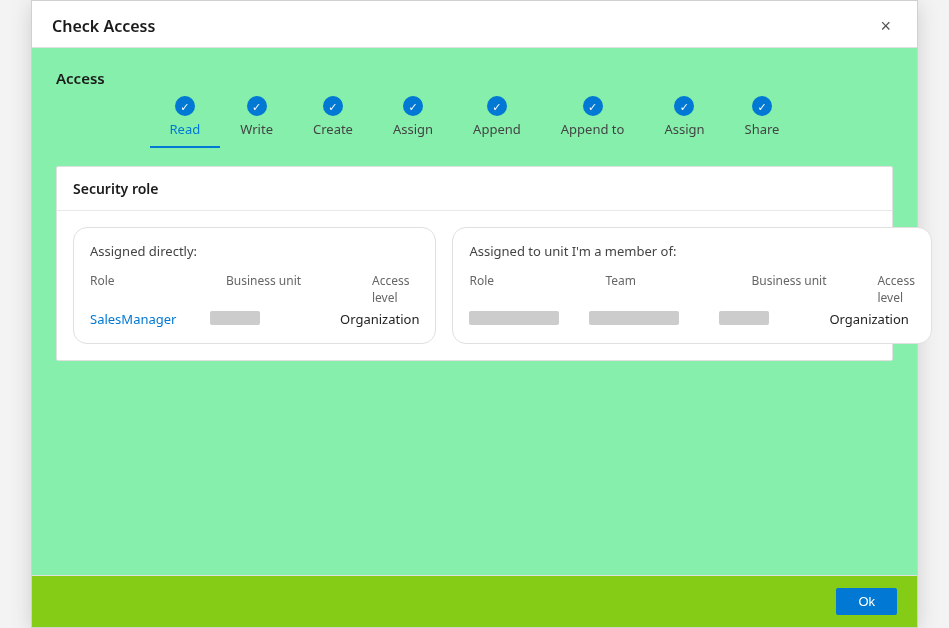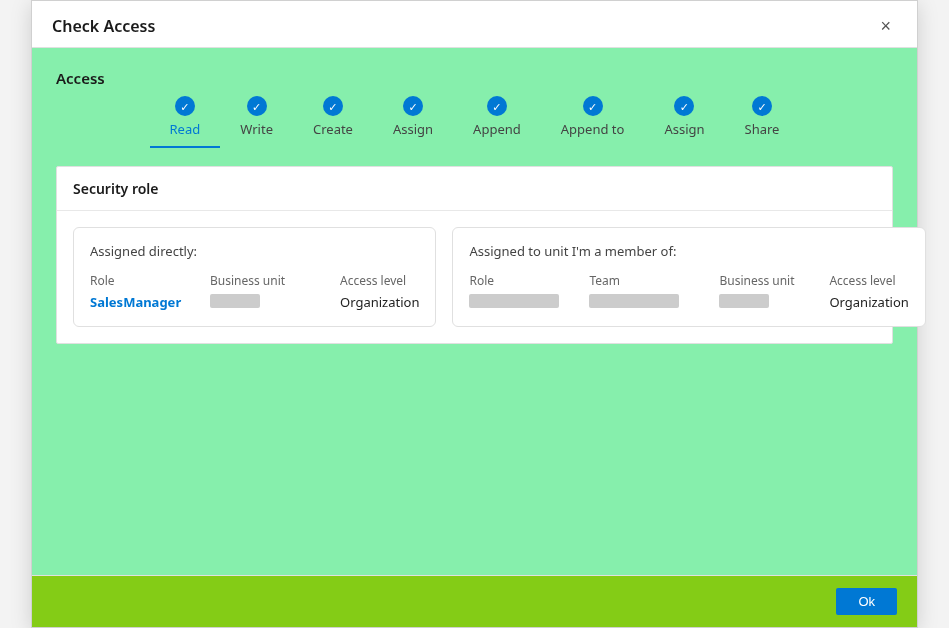--- a/index.html
+++ b/index.html
@@ -111,35 +111,34 @@
       border-bottom: 1px solid #e8e8e8;
     }
     .section-card-body {
       padding: 16px;
       display: flex;
       gap: 16px;
     }
     .assigned-panel {
       flex: 1;
       border: 1px solid #e0e0e0;
-      border-radius: 6px;
+      border-radius: 14px;
       padding: 14px 16px;
       background: #fff;
     }
     .panel-title {
       font-size: 13px;
       color: #444;
       margin-bottom: 12px;
     }
     .table-header-row {
       display: flex;
-      gap: 0;
-      align-items: flex-end;
-    }
-    .col-role { flex: 0 0 120px; font-weight: bold; }
+      gap: 16px;
+    }
+    .col-role { flex: 0 0 120px; }
     .col-bunit { flex: 0 0 130px; }
     .col-access { flex: 1; }
     .col-team { flex: 0 0 130px; }
     .col-bunit2 { flex: 0 0 110px; }
     .table-col-header {
       font-size: 12px;
       color: #666;
       font-weight: 400;
     }
     .table-data-row {

